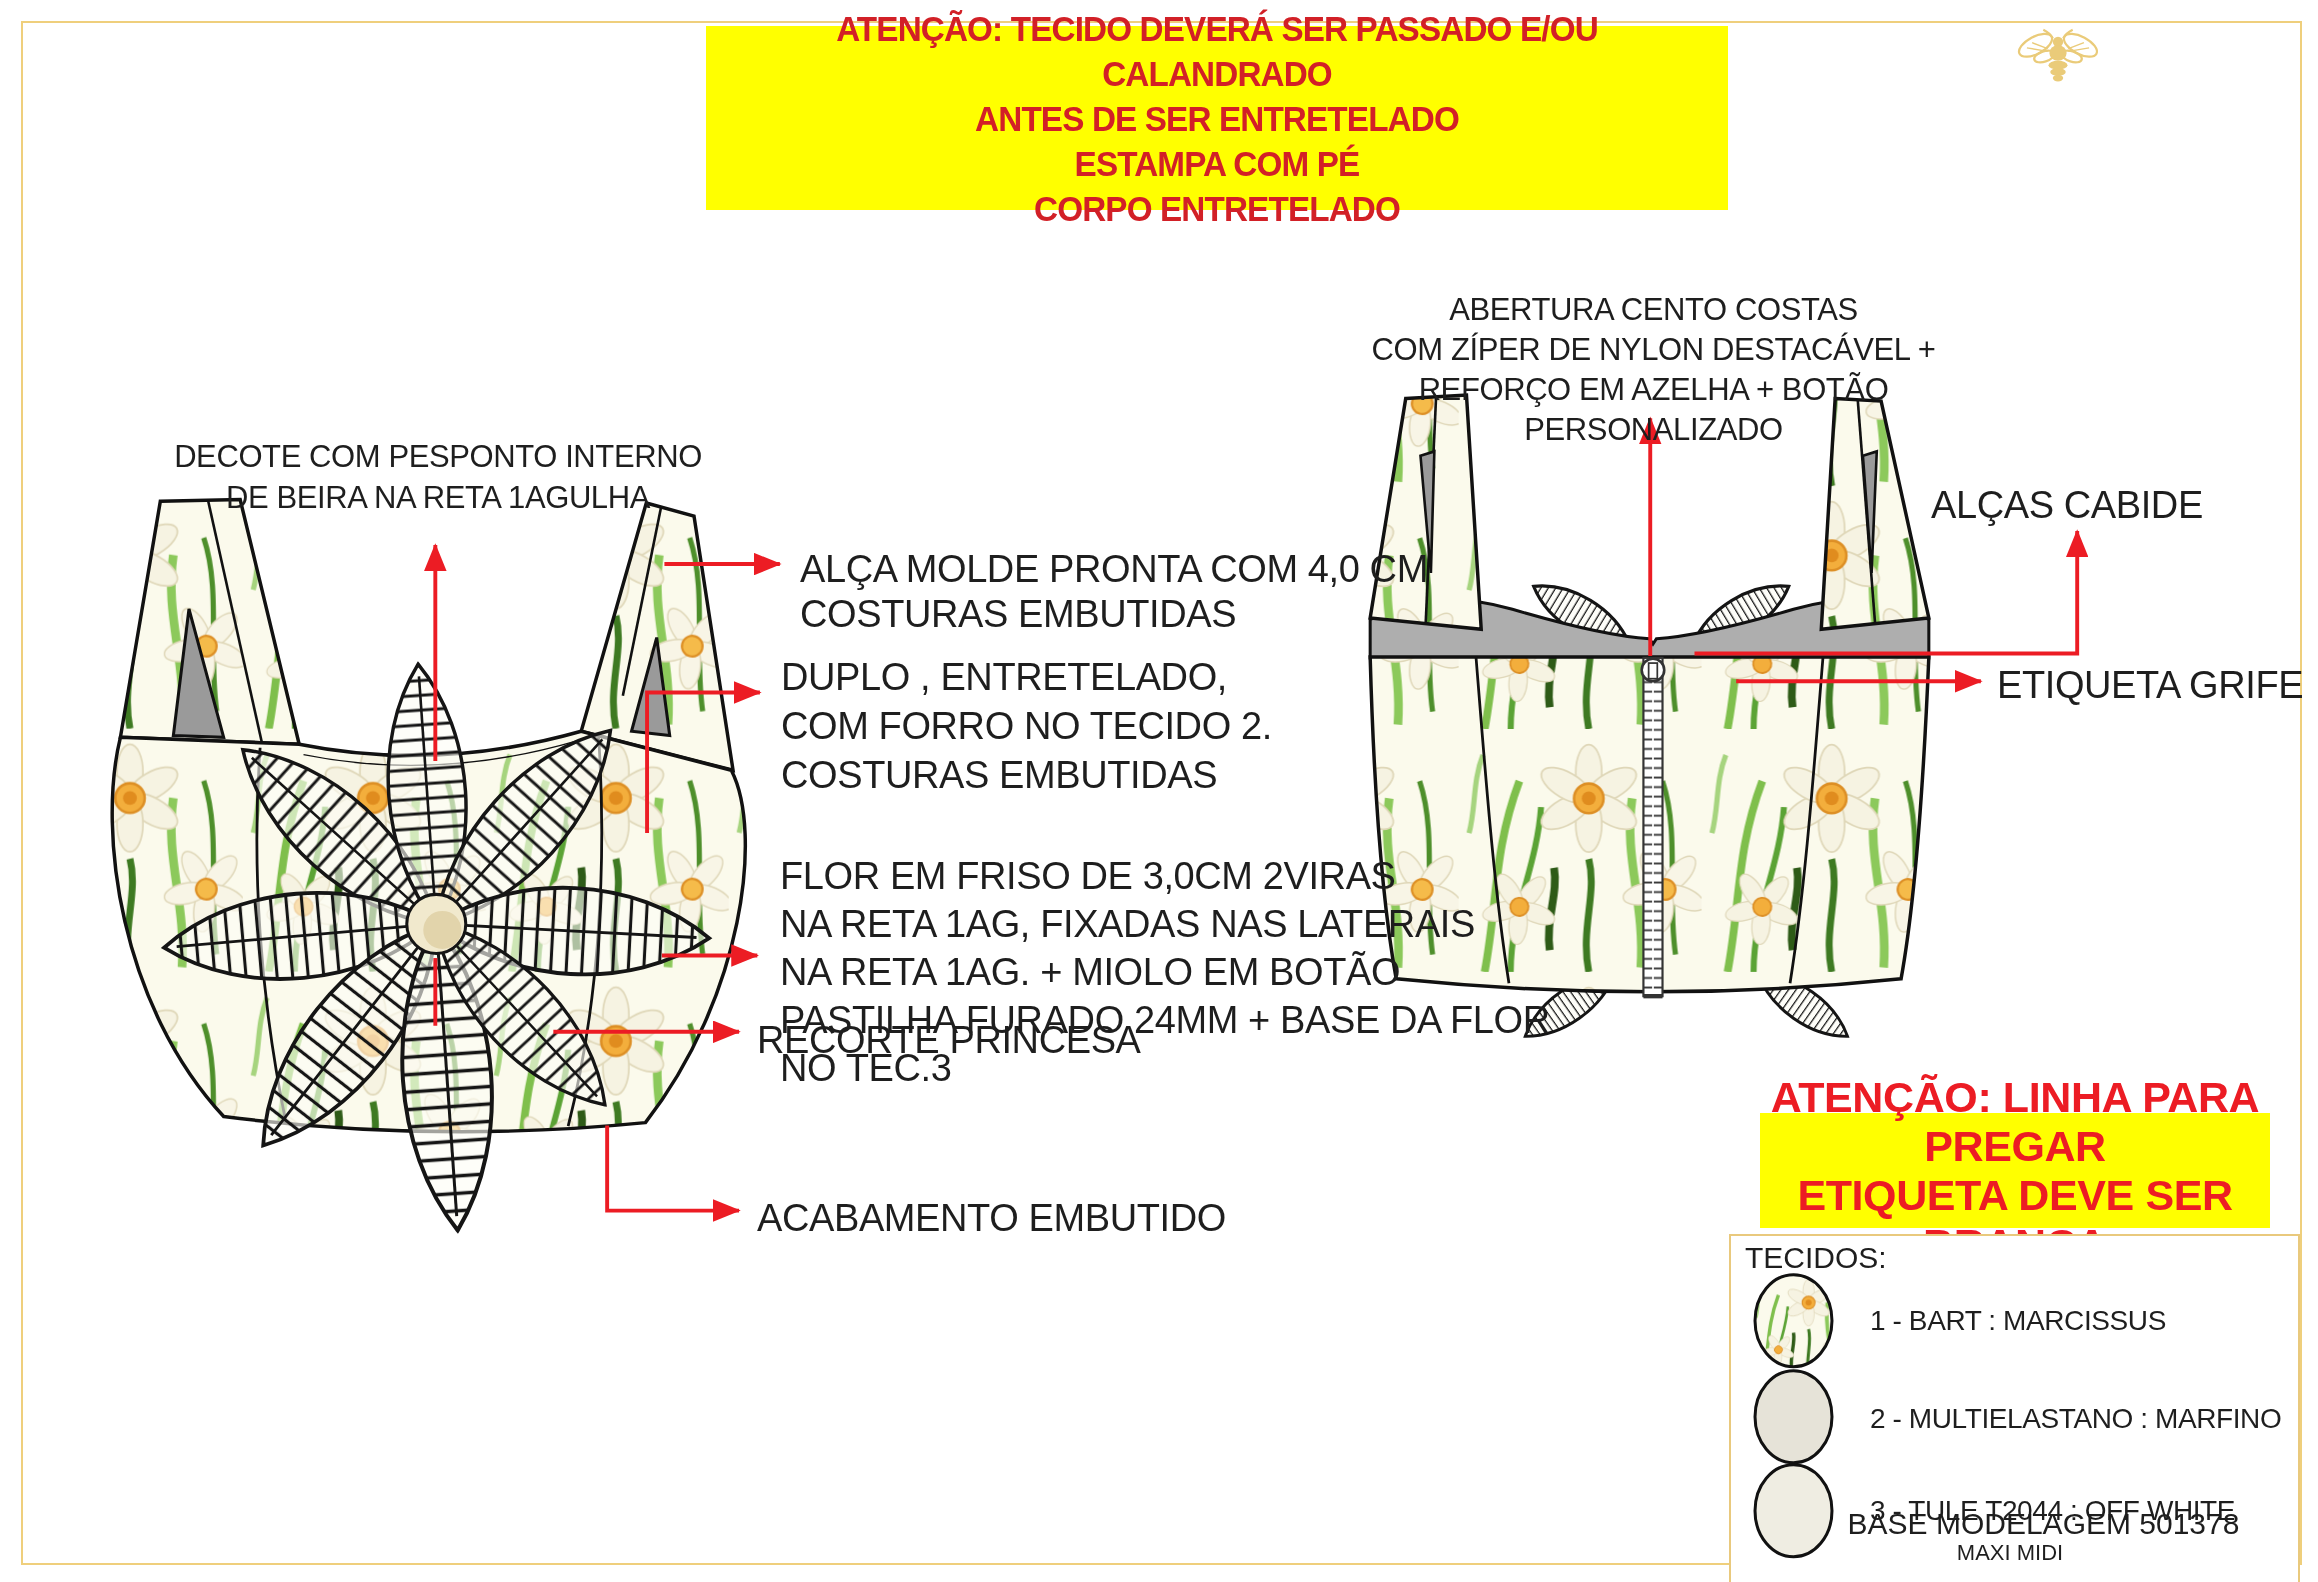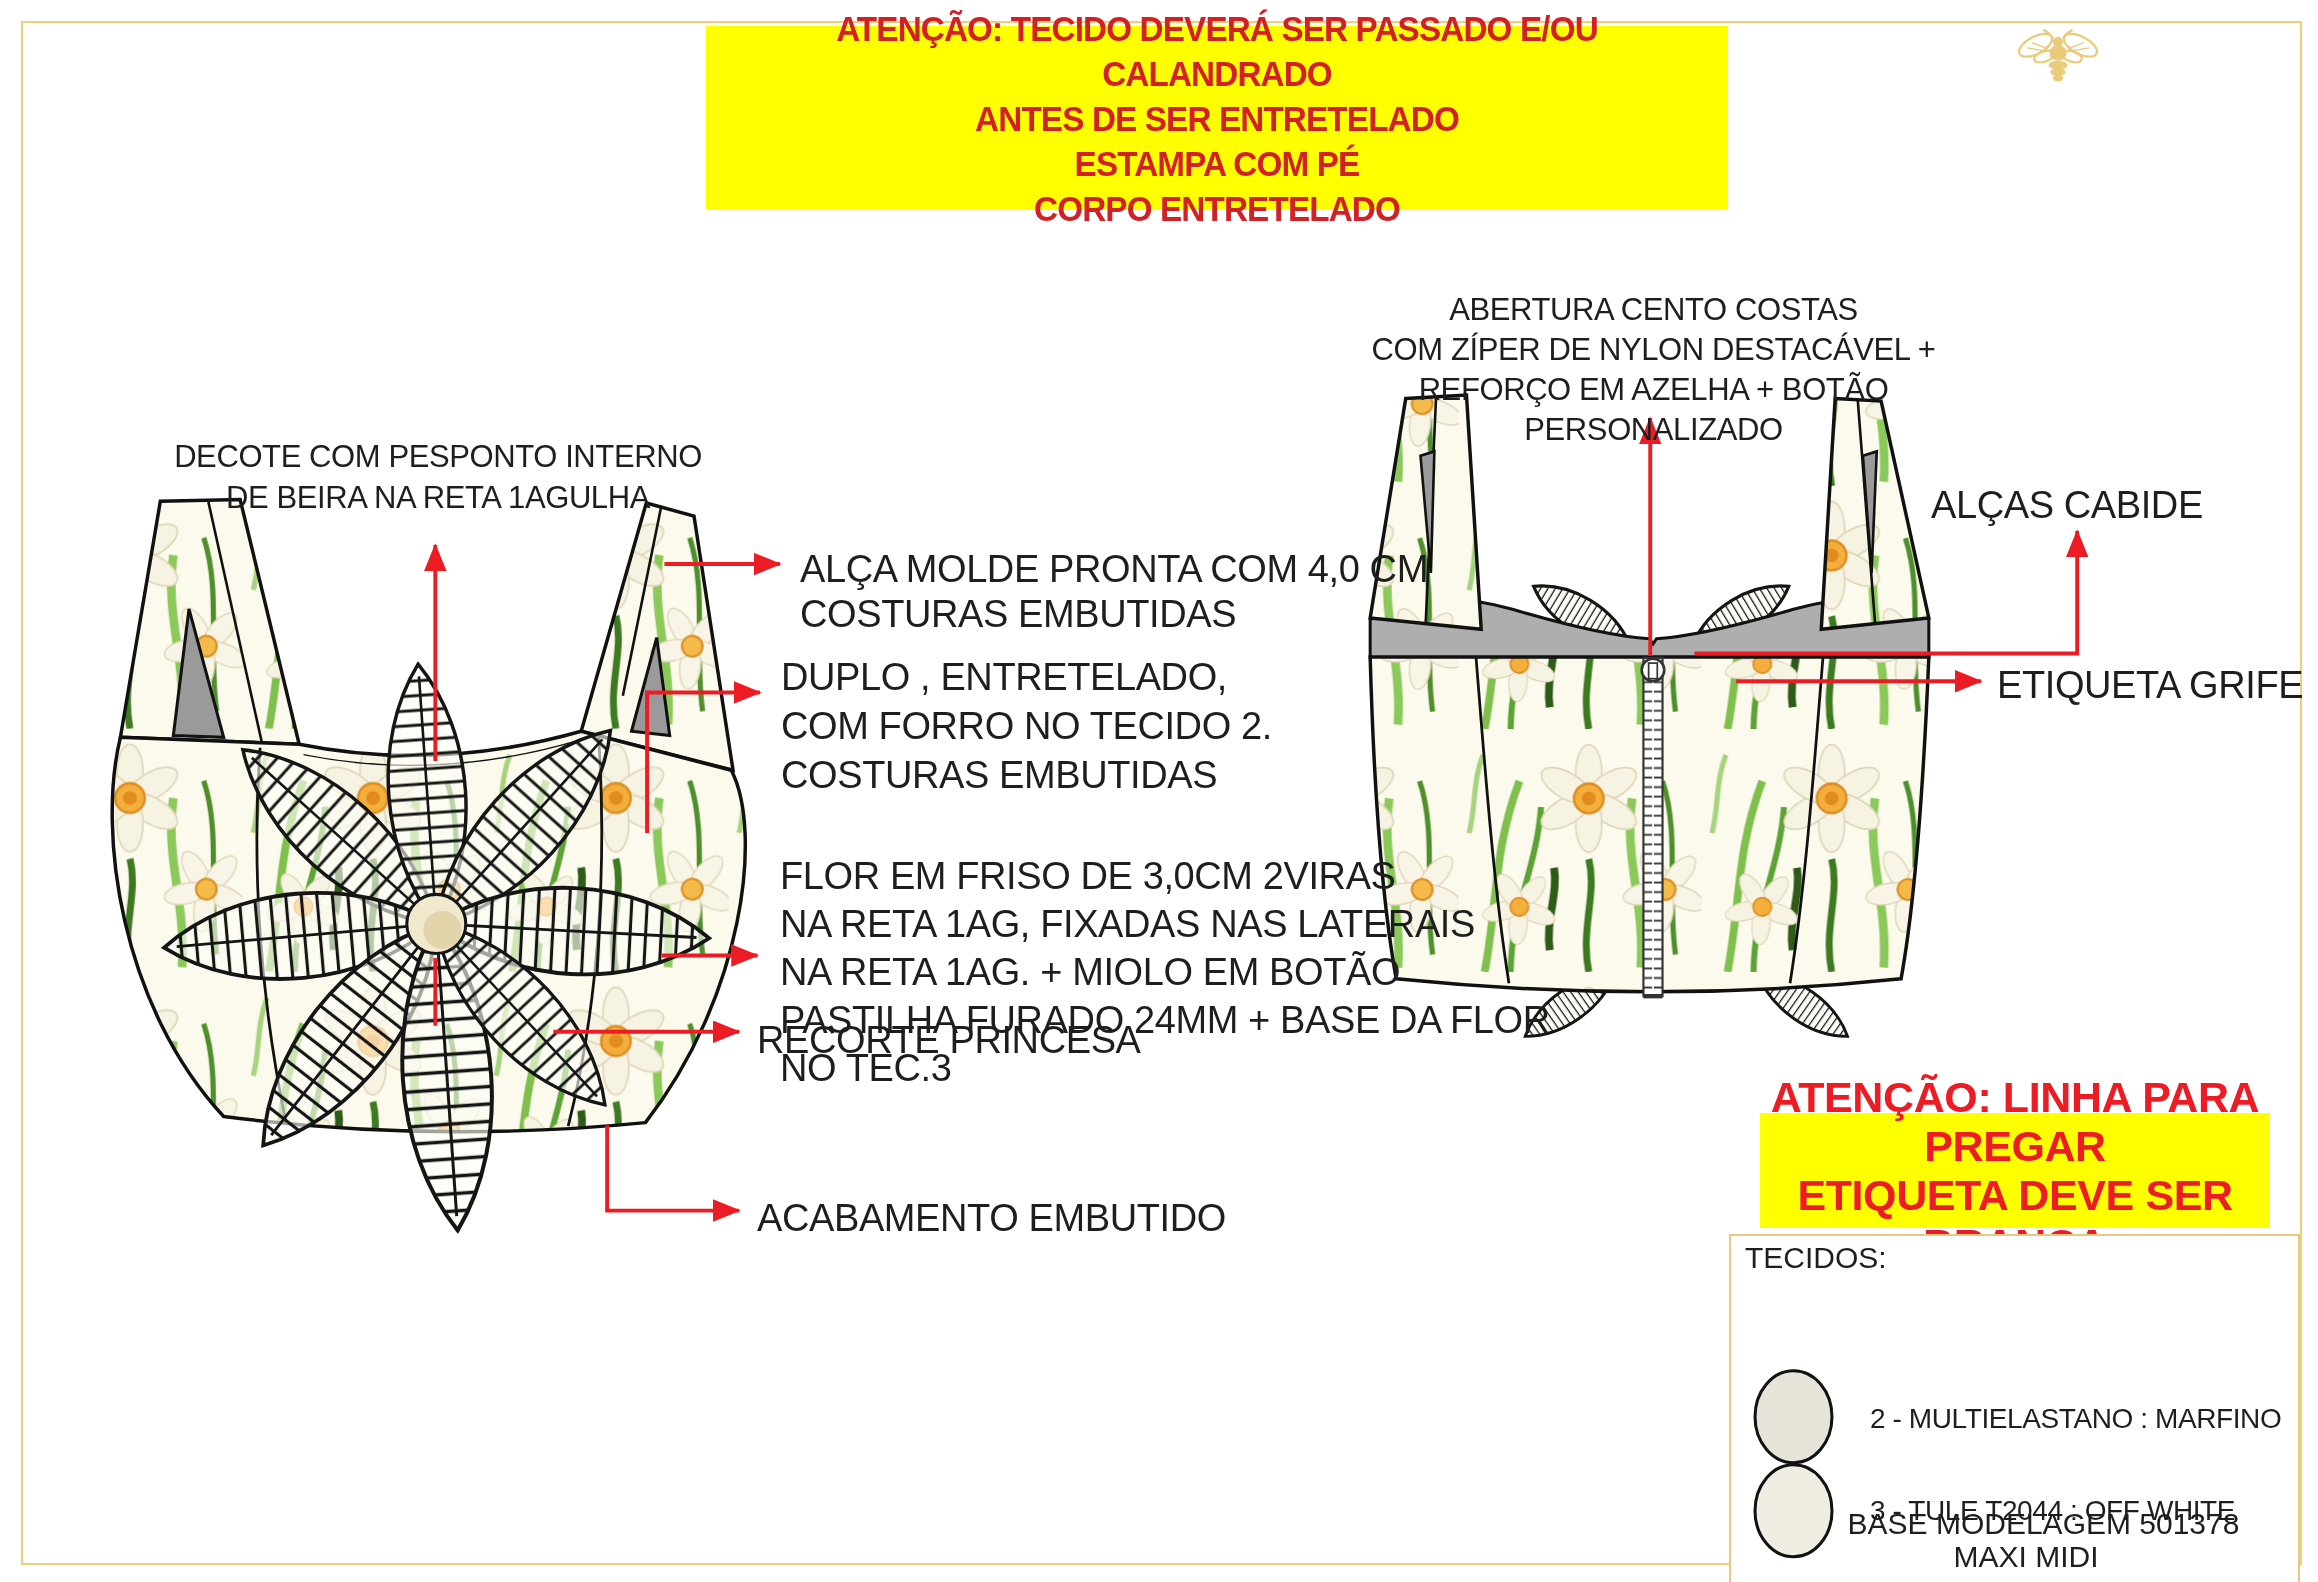--- a/index.html
+++ b/index.html
@@ -35,21 +35,21 @@
   .fabrics-panel{position:absolute;left:1729px;top:1234px;width:571px;height:397px;background:#fff;
         border:2.6px solid #E9C97D;box-sizing:border-box;}
   .fabrics-title{position:absolute;left:14px;top:5.2px;font-size:30px;}
   .fabric-row{position:absolute;left:14px;width:538px;height:94px;}
   .fabric-row .swatch{position:absolute;left:7px;top:0;}
   .fabric-row .fabric-label{position:absolute;left:125px;font-size:28px;letter-spacing:-0.4px;}
   .row-1{top:36px;}  .row-1 .fabric-label{top:33px;}
   .row-2{top:132px;} .row-2 .fabric-label{top:35px;}
   .row-3{top:226px;} .row-3 .fabric-label{top:33px;}
   .fabric-base{position:absolute;left:104px;top:271px;width:417px;text-align:center;font-size:30px;line-height:33px;}
-  .fabric-fit{position:absolute;left:104px;top:304px;width:382px;text-align:center;font-size:30px;}
+  .fabric-fit{position:absolute;left:88px;top:304px;width:382px;text-align:center;font-size:22px;}
   svg{display:block;}
   .abs{position:absolute;}
 </style>
 </head>
 <body>
 
 <div class="page">
 
   <svg width="0" height="0" style="position:absolute">
     <defs>
@@ -277,20 +277,26 @@
   <div class="ann ann-etiqueta">ETIQUETA GRIFE</div>
 
   <div class="label-warning">
     <div class="label-warning-text">ATENÇÃO: LINHA PARA PREGAR
 ETIQUETA DEVE SER BRANCA</div>
   </div>
 
   <div class="fabrics-panel">
     <div class="fabrics-title">TECIDOS:</div>
 
+    <div class="fabric-row row-1">
+      <svg class="swatch" width="83" height="99" viewBox="0 0 220 260">
+        <ellipse cx="110" cy="128" rx="102" ry="122" fill="url(#floral)" stroke="#111" stroke-width="8"></ellipse>
+      </svg>
+      <div class="fabric-label">1 - BART : MARCISSUS</div>
+    </div>
 
     <div class="fabric-row row-2">
       <svg class="swatch" width="83" height="99" viewBox="0 0 220 260">
         <ellipse cx="110" cy="128" rx="102" ry="122" fill="#E6E3D8" stroke="#111" stroke-width="8"></ellipse>
       </svg>
       <div class="fabric-label">2 - MULTIELASTANO : MARFINO</div>
     </div>
 
     <div class="fabric-row row-3">
       <svg class="swatch" width="83" height="99" viewBox="0 0 220 260">

